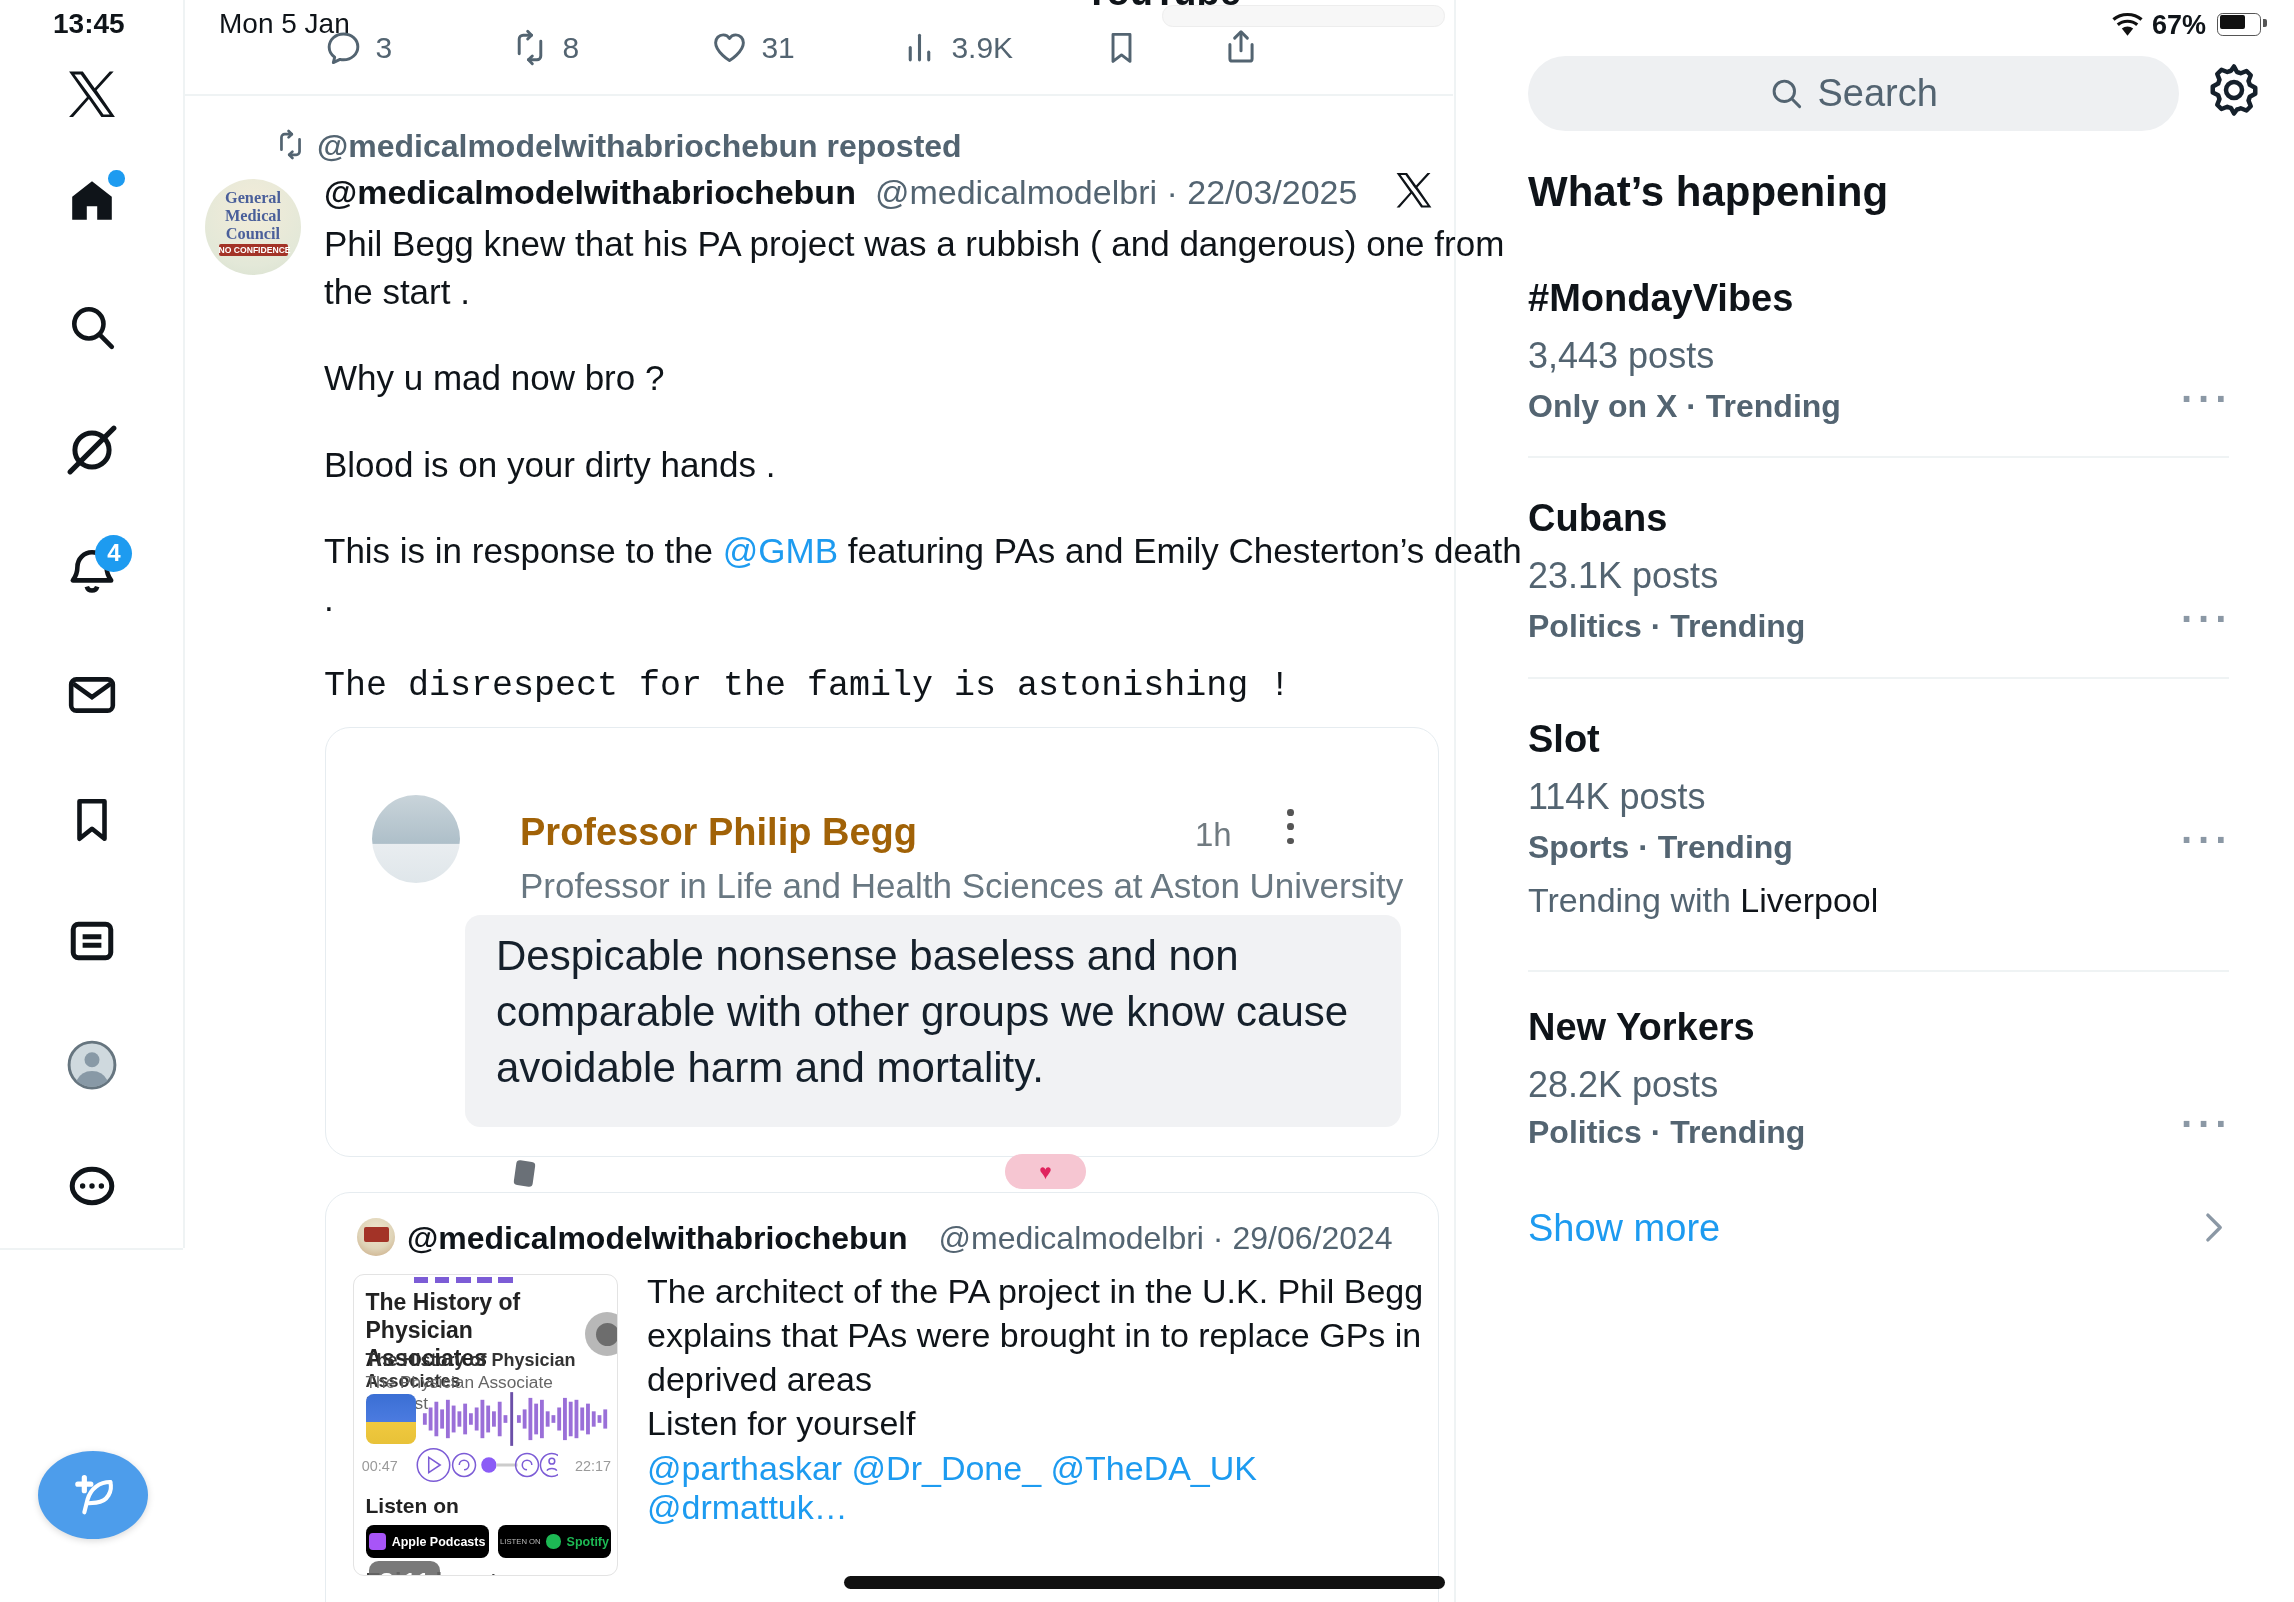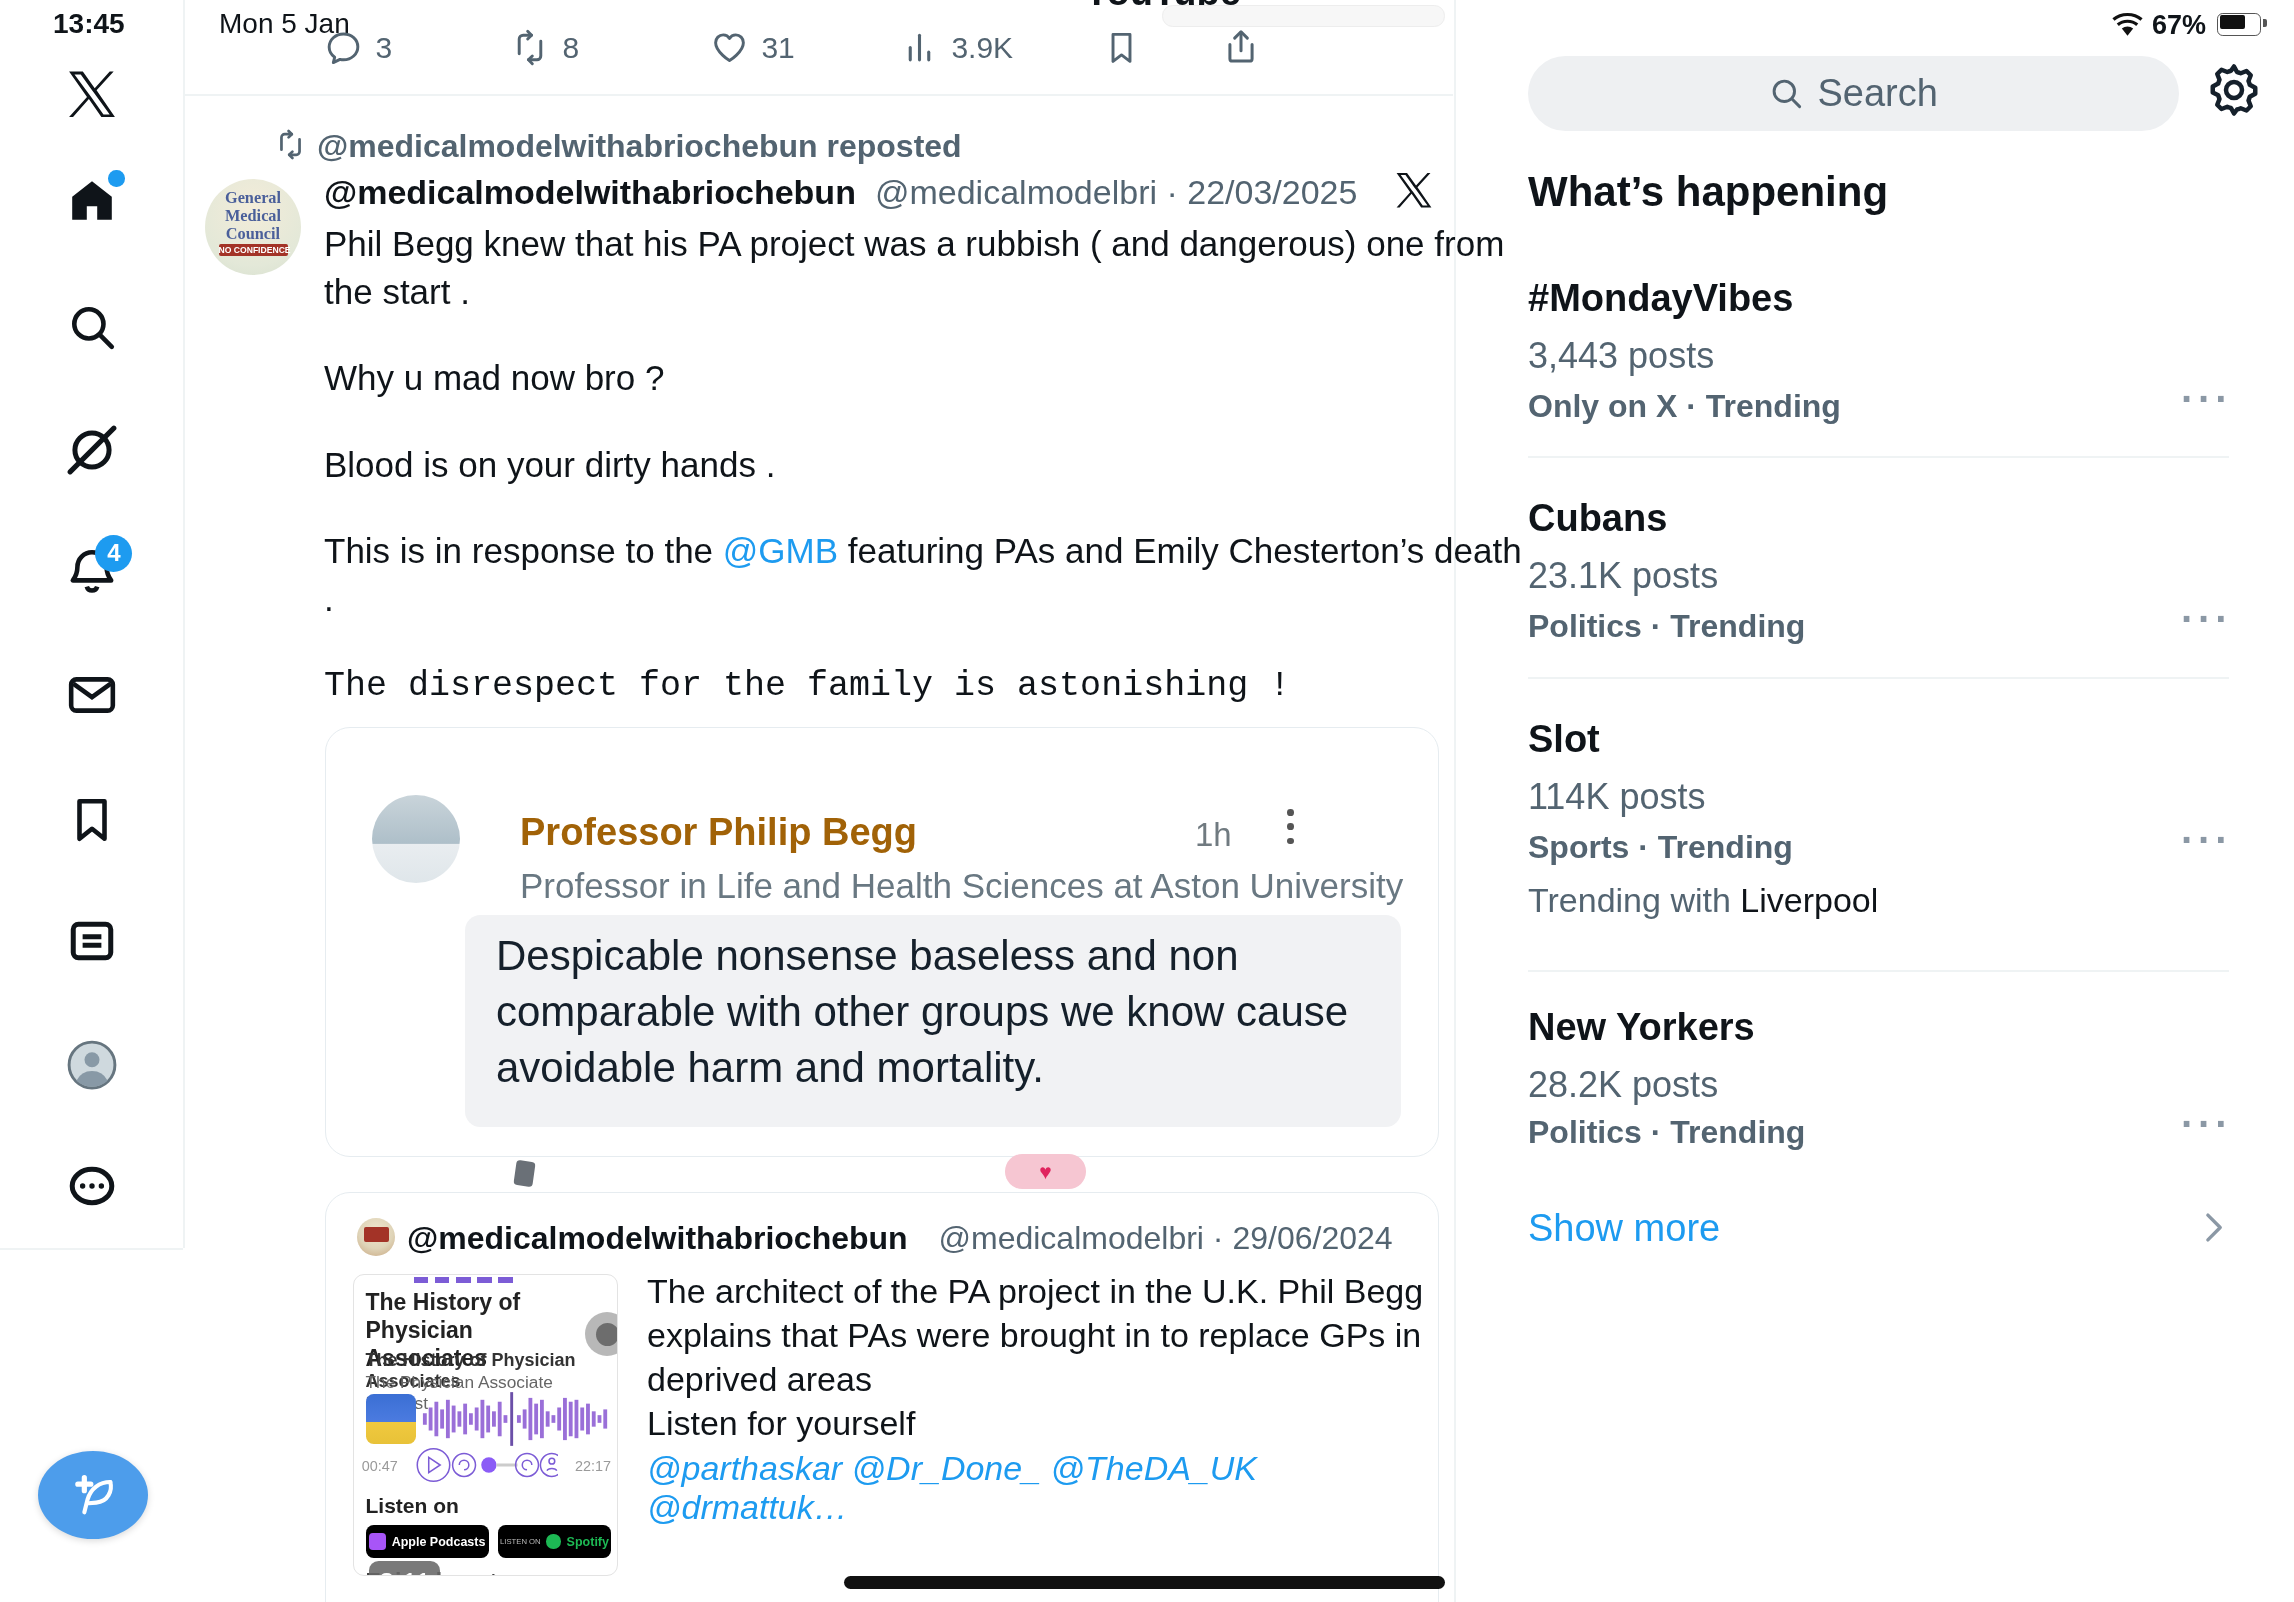--- a/index.html
+++ b/index.html
@@ -323,21 +323,21 @@
         <div style="position:absolute;left:10.6px;top:10.6px;width:23px;height:23px;border-radius:50%;background:rgba(90,90,90,.8);"></div>
       </div>
       <div style="position:absolute;left:15.4px;top:286px;width:71px;height:44px;border-radius:9.6px;background:rgba(104,104,104,.88);color:#fff;font-size:28px;display:flex;align-items:center;justify-content:center;">2:11</div>
 
     </div>
 
     <div style="position:absolute;left:321px;top:79px;font-size:34px;color:#0f1419;">The architect of the PA project in the U.K. Phil Begg</div>
     <div style="position:absolute;left:321px;top:123px;font-size:34px;color:#0f1419;">explains that PAs were brought in to replace GPs in</div>
     <div style="position:absolute;left:321px;top:167px;font-size:34px;color:#0f1419;">deprived areas</div>
     <div style="position:absolute;left:321px;top:211px;font-size:34px;color:#0f1419;">Listen for yourself</div>
-    <div style="position:absolute;left:321px;top:256px;font-size:34px;font-style:italic;" class="blue">@parthaskar @Dr_Done_ @TheDA_UK @drmattuk…</div>
+    <div style="position:absolute;left:321px;top:256px;font-size:34px;" class="blue">@parthaskar @Dr_Done_ @TheDA_UK @drmattuk…</div>
   </div>
 
   <div class="abs" style="left:844px;top:1576px;width:601px;height:12.5px;border-radius:6.7px;background:#111;"></div>
 
   <div class="abs" style="left:1528px;top:56px;width:651px;height:75px;border-radius:38px;background:#eef0f2;display:flex;align-items:center;justify-content:center;gap:13.4px;">
     <svg width="35" height="35" viewBox="0 0 24 24" fill="none" stroke="#536471" stroke-width="2">
         <circle cx="10.5" cy="10.5" r="7"></circle>
         <path d="M15.8 15.8 21 21" stroke-linecap="round"></path>
       </svg>
     <span style="font-size:38px;color:#536471;">Search</span>

